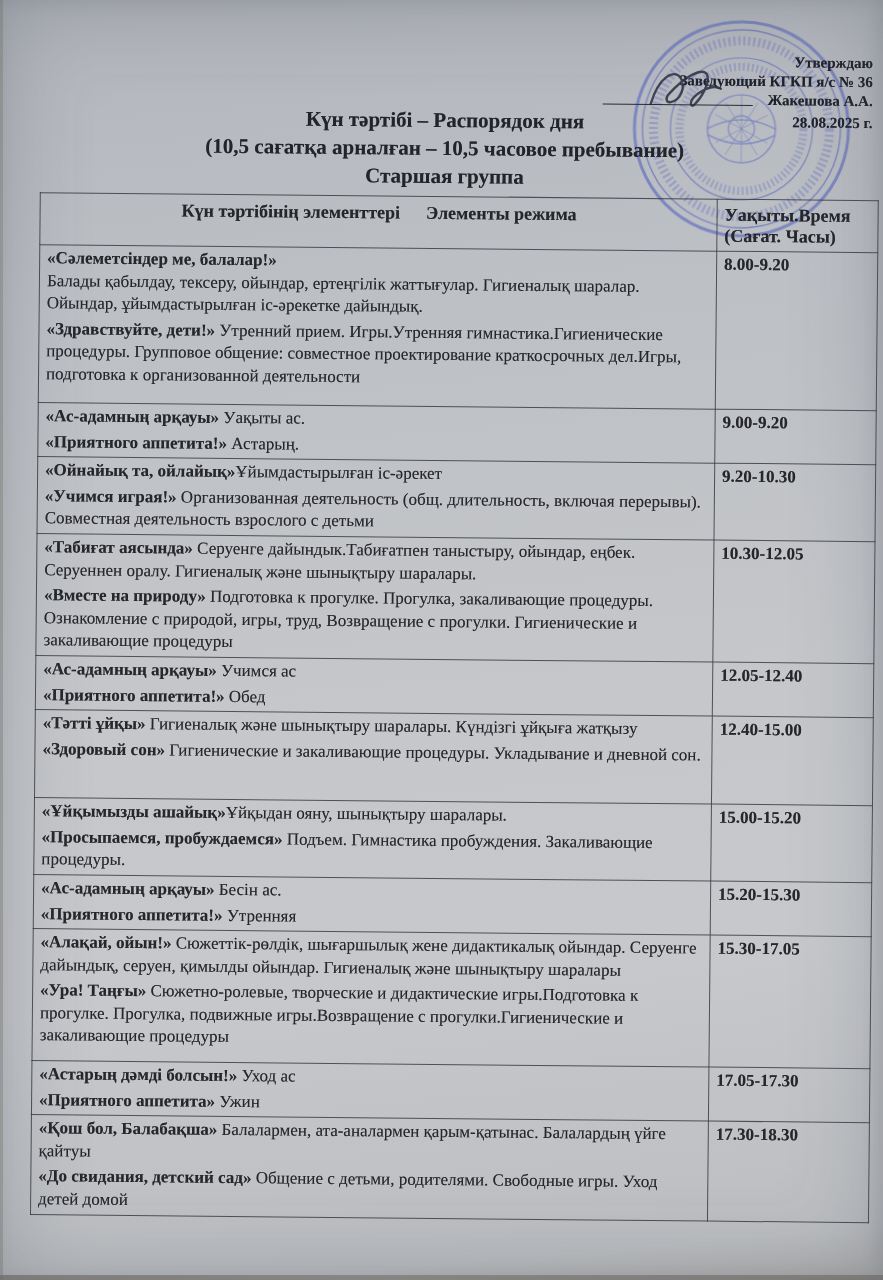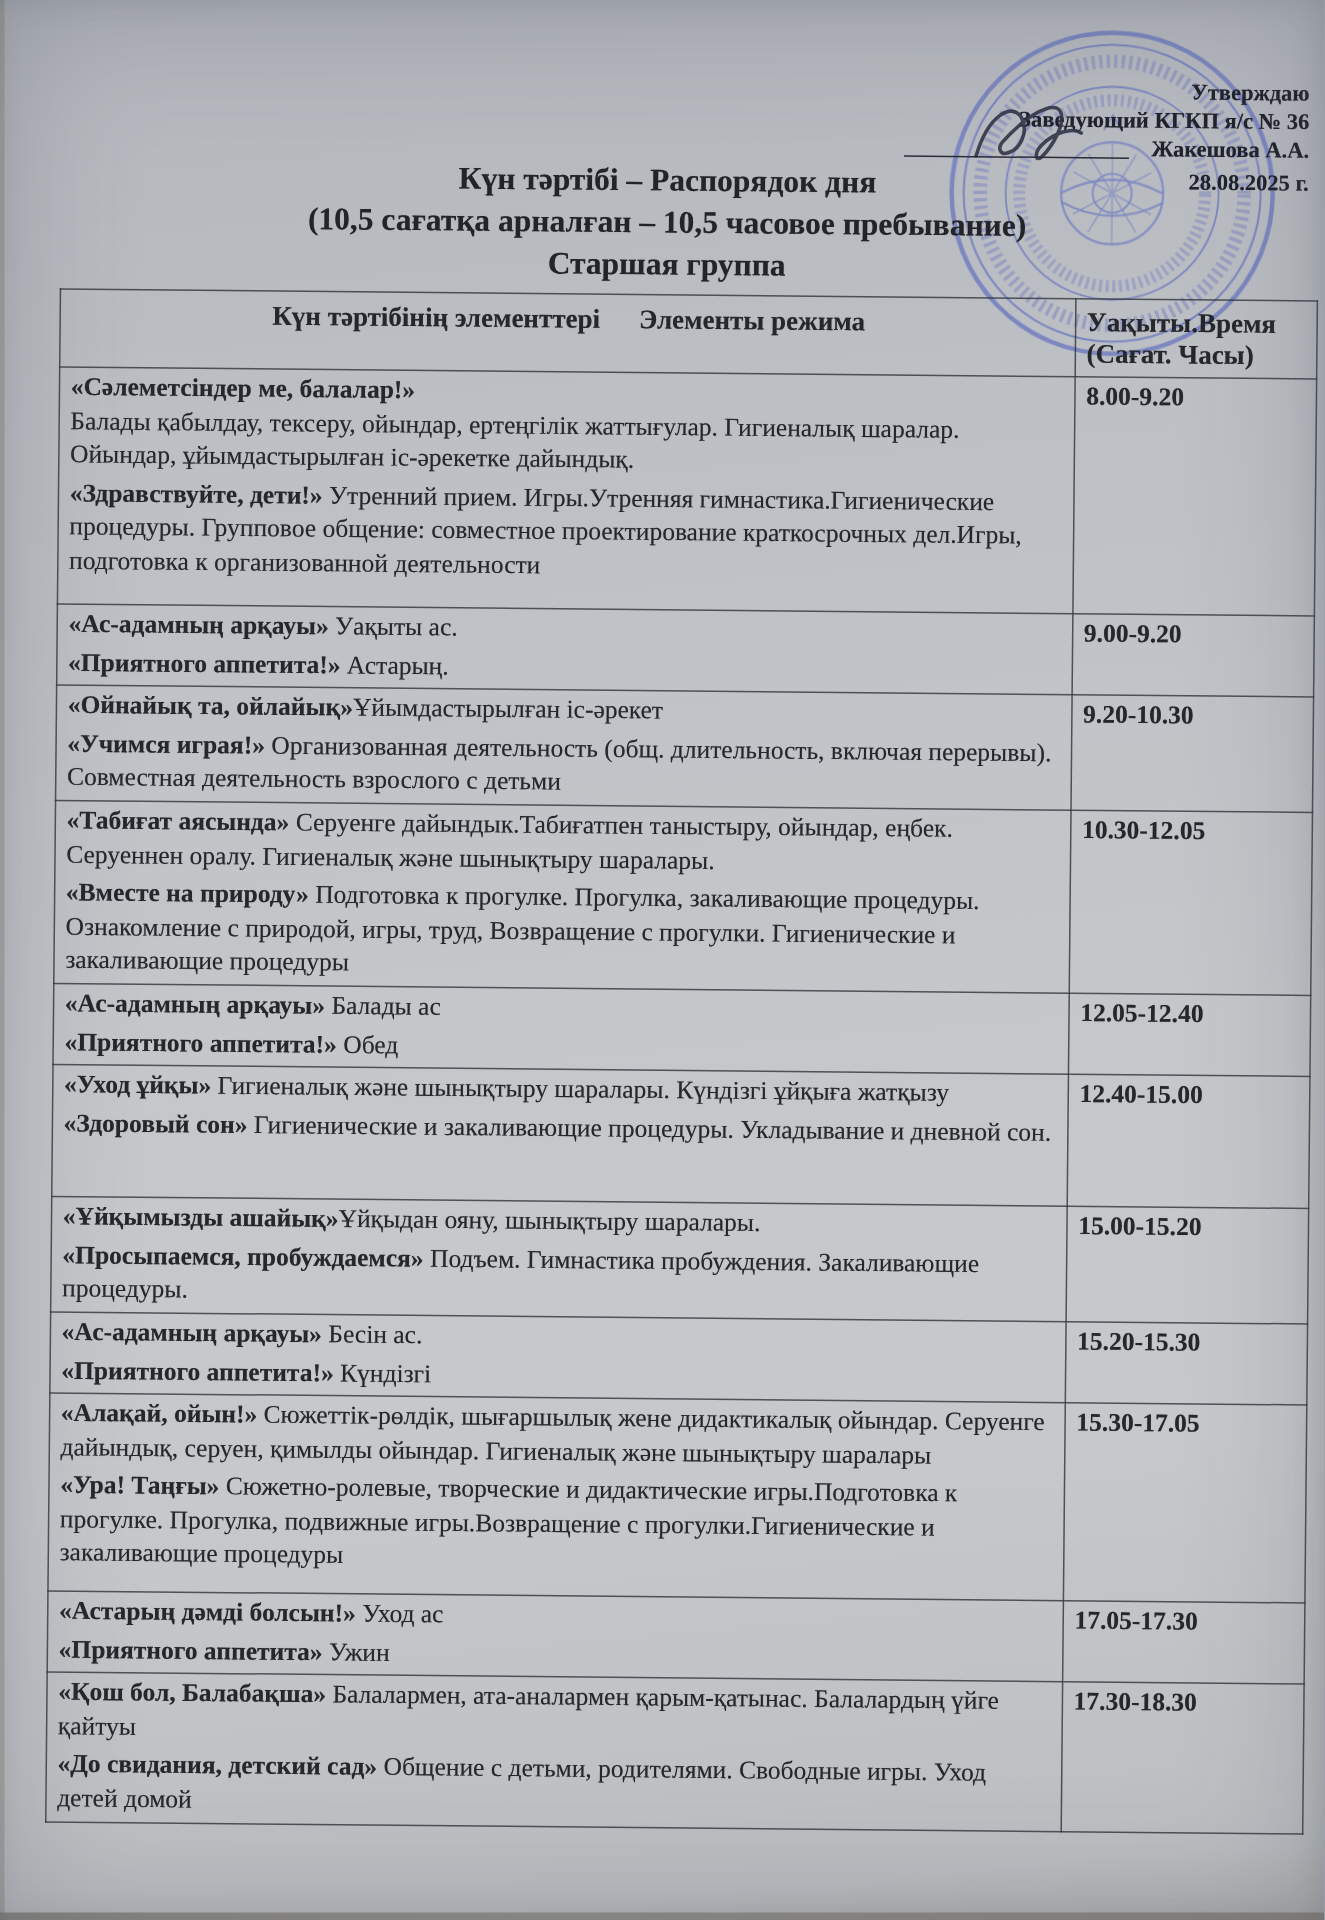--- a/index.html
+++ b/index.html
@@ -137,46 +137,46 @@
         <tr class="rh118">
           <td class="c-items">
             <p class="seg"><b>«Табиғат аясында»</b><span> Серуенге дайындык.Табиғатпен таныстыру, ойындар, еңбек. Серуеннен оралу. Гигиеналық және шынықтыру шаралары.</span></p>
             <p class="seg"><b>«Вместе на природу»</b><span> Подготовка к прогулке. Прогулка, закаливающие процедуры. Ознакомление с природой, игры, труд, Возвращение с прогулки. Гигиенические и закаливающие процедуры</span></p>
           </td>
           <td class="c-time">10.30-12.05</td>
         </tr>
 
         <tr class="rh46">
           <td class="c-items">
-            <p class="seg"><b>«Ас-адамның  арқауы»</b><span> Балады ас</span></p>
+            <p class="seg"><b>«Ас-адамның  арқауы»</b><span> Учимся ас</span></p>
             <p class="seg"><b>«Приятного аппетита!»</b><span> Обед</span></p>
           </td>
           <td class="c-time">12.05-12.40</td>
         </tr>
 
         <tr class="rh88">
           <td class="c-items">
-            <p class="seg"><b>«Уход ұйқы»</b><span> Гигиеналық және шынықтыру шаралары. Күндізгі ұйқыға жатқызу</span></p>
+            <p class="seg"><b>«Тәтті ұйқы»</b><span> Гигиеналық және шынықтыру шаралары. Күндізгі ұйқыға жатқызу</span></p>
             <p class="seg"><b>«Здоровый сон»</b><span> Гигиенические и закаливающие процедуры. Укладывание и дневной сон.</span></p>
           </td>
           <td class="c-time">12.40-15.00</td>
         </tr>
 
         <tr class="rh72">
           <td class="c-items">
             <p class="seg"><b>«Ұйқымызды ашайық»</b><span>Ұйқыдан ояну, шынықтыру шаралары.</span></p>
             <p class="seg"><b>«Просыпаемся, пробуждаемся»</b><span> Подъем. Гимнастика пробуждения. Закаливающие процедуры.</span></p>
           </td>
           <td class="c-time">15.00-15.20</td>
         </tr>
 
         <tr class="rh47">
           <td class="c-items">
             <p class="seg"><b>«Ас-адамның  арқауы»</b><span> Бесін ас.</span></p>
-            <p class="seg"><b>«Приятного аппетита!»</b><span> Күндізгі</span></p>
+            <p class="seg"><b>«Приятного аппетита!»</b><span> Утренняя</span></p>
           </td>
           <td class="c-time">15.20-15.30</td>
         </tr>
 
         <tr class="rh132">
           <td class="c-items">
             <p class="seg"><b>«Алақай, ойын!»</b><span> Сюжеттік-рөлдік, шығаршылық жене дидактикалық ойындар. Серуенге дайындық, серуен, қимылды ойындар. Гигиеналық және шынықтыру шаралары</span></p>
             <p class="seg"><b>«Ура! Таңғы»</b><span> Сюжетно-ролевые, творческие и дидактические игры.Подготовка к прогулке. Прогулка, подвижные игры.Возвращение с прогулки.Гигиенические и закаливающие процедуры</span></p>
           </td>
           <td class="c-time">15.30-17.05</td>

